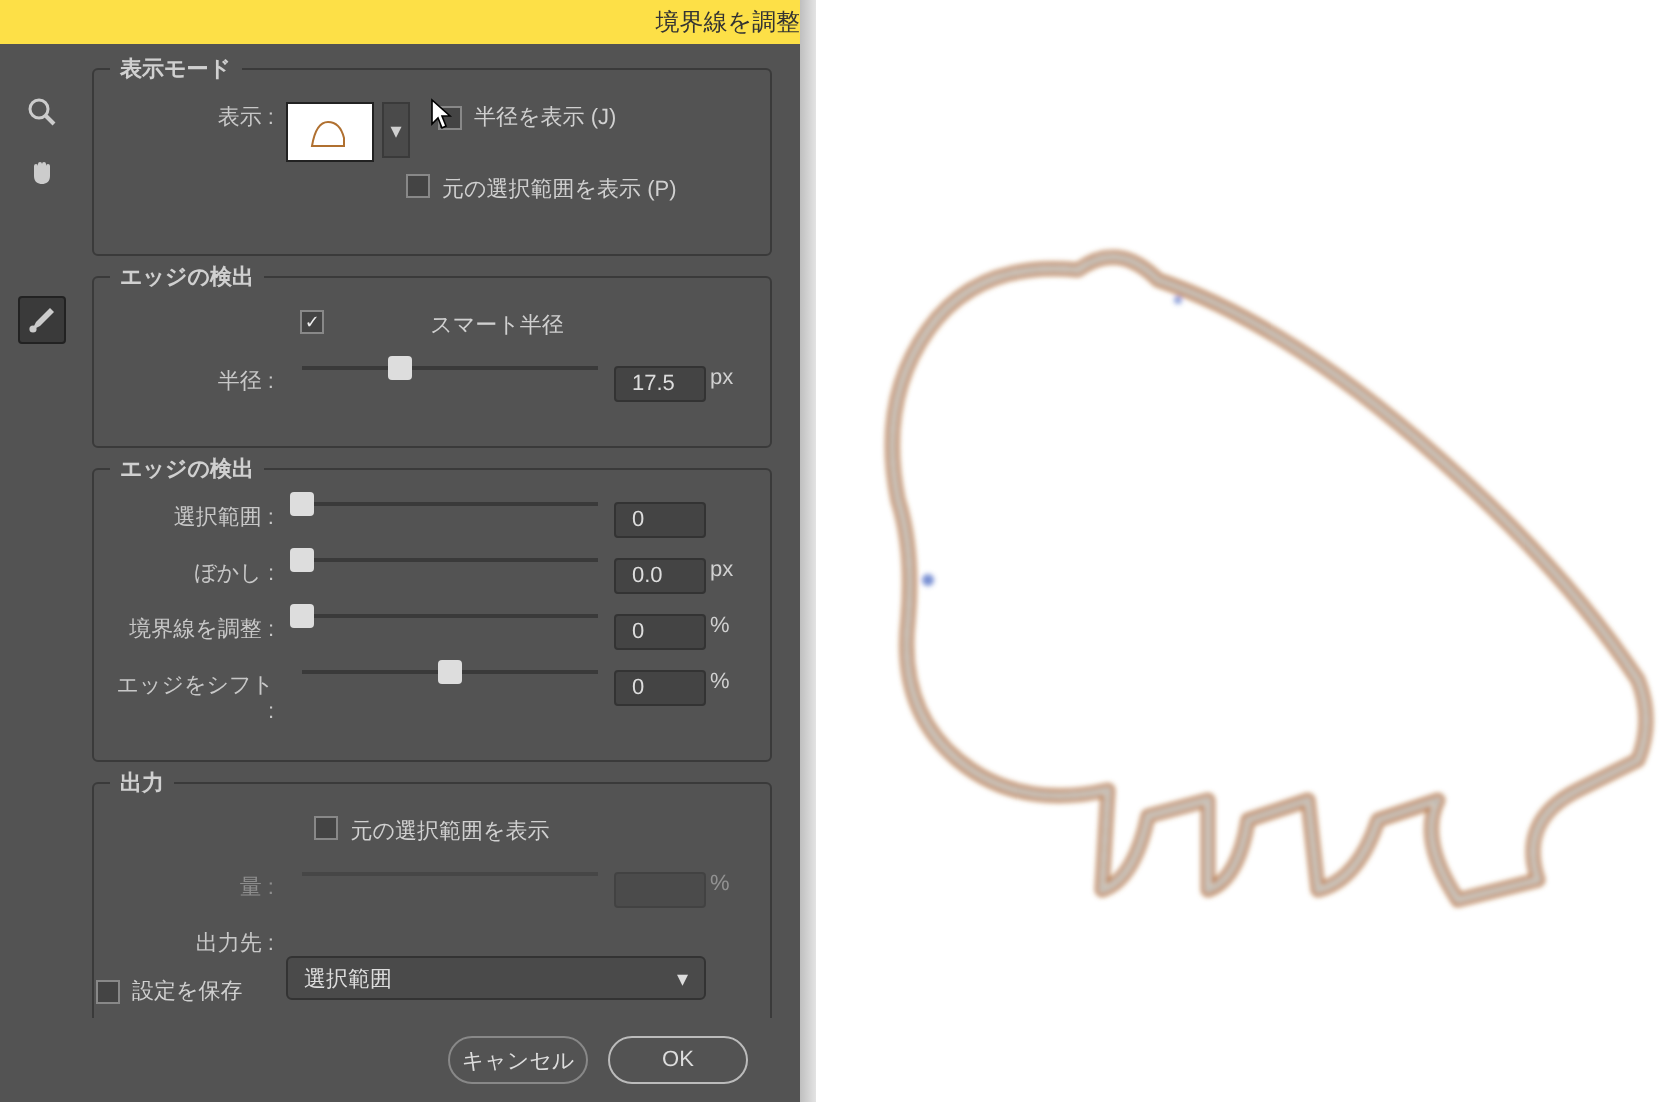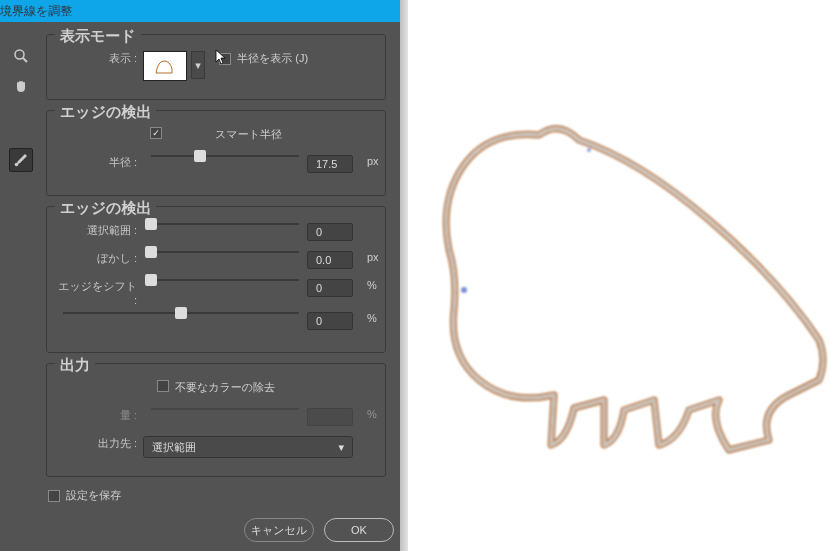--- a/index.html
+++ b/index.html
@@ -1,45 +1,45 @@
 <!DOCTYPE html>
 <html><head>
 <meta charset="utf-8">
 <style>
 * { box-sizing: border-box; margin: 0; padding: 0; font-family: "Hiragino Sans", "Meiryo", sans-serif; }
 body { width: 830px; height: 551px; background: #fff; position: relative; overflow: hidden; }
 
 .dialog { position: absolute; left: 0; top: 0; width: 400px; height: 551px; background: #535353; color: #d0d0d0; font-size: 11px; }
-.title-bar { height: 22px; background: #0ea5e9; color: #333; text-align: left; line-height: 22px; font-size: 12px; }
+.title-bar { height: 22px; background: #fde047; color: #333; text-align: right; line-height: 22px; font-size: 12px; }
 
 .tools { position: absolute; left: 0; top: 22px; width: 42px; padding-top: 18px; }
 .tool-btn { width: 24px; height: 24px; margin: 4px auto 6px; display: flex; align-items: center; justify-content: center; border-radius: 2px; }
 .tool-btn.selected { background: #3a3a3a; border: 1px solid #222; }
 
 .panel-area { position: absolute; left: 42px; top: 26px; right: 10px; bottom: 42px; overflow: hidden; }
 .group { border: 1px solid #3a3a3a; border-radius: 3px; margin: 8px 4px 10px; padding: 10px 8px 12px; position: relative; }
-.group-title { position: absolute; top: -8px; left: 8px; background: #535353; padding: 0 5px; font-weight: bold; font-size: 15px; }
+.group-title { position: absolute; top: -8px; left: 8px; background: #535353; padding: 0 5px; font-weight: bold; font-size: 11px; }
 
 .row { display: flex; align-items: flex-start; margin: 6px 0; min-height: 22px; }
 .lbl { flex: 0 0 88px; text-align: right; padding-right: 6px; color: #c8c8c8; }
 .thumb { width: 44px; height: 30px; background: #fff; border: 1px solid #222; margin-right: 4px; display:flex; align-items:center; justify-content:center;}
 .thumb svg { width: 30px; height: 22px; }
 .dd-caret { width: 14px; height: 28px; border: 1px solid #3a3a3a; background:#4a4a4a; display:flex; align-items:center; justify-content:center; }
 .chk { width: 12px; height: 12px; border: 1px solid #888; background: #444; margin-right: 6px; display: inline-flex; align-items:center; justify-content:center; font-size: 9px; color: #eee; line-height: 1; }
 .chk.checked::after { content: "✓"; }
 .cursor { position: absolute; width: 14px; height: 18px; pointer-events:none; }
 
 .slider { flex: 1; height: 2px; background: #3a3a3a; position: relative; margin: 0 8px; }
 .slider-thumb { position: absolute; top: -5px; width: 12px; height: 12px; background: #ddd; border-radius: 2px; transform: translateX(-50%); }
 .numbox { width: 46px; height: 18px; background: #444; border: 1px solid #333; color: #ddd; padding: 0 8px; font-size: 11px; border-radius: 2px; }
-.unit { width: 24px; padding-left: 14px; }
-
-.select { flex: 1; height: 22px; background: #4a4a4a; border: 1px solid #333; border-radius: 3px; display: flex; align-items: center; justify-content: space-between; padding: 0 8px; color: #ddd; }
-
-.footer { position: absolute; left: 0; right: 0; bottom: 0; height: 42px; display: flex; align-items: center; justify-content: flex-end; padding-right: 6px; gap: 10px; }
+.unit { width: 24px; padding-left: 2px; }
+
+.select { flex: 1; height: 22px; background: #4a4a4a; border: 1px solid #333; border-radius: 3px; display: flex; align-items: center; justify-content: space-between; padding: 0 8px; color: #ddd; margin-top: 14px; }
+
+.footer { position: absolute; left: 0; right: 0; bottom: 0; height: 42px; display: flex; align-items: center; justify-content: flex-end; padding-right: 26px; gap: 10px; }
 .save-row { position: absolute; left: 48px; bottom: 48px; display:flex; align-items:center;text-align:right; }
 .btn { min-width: 70px; height: 24px; border: 1px solid #888; border-radius: 12px; background: transparent; color: #ddd; font-size: 11px; display:flex; align-items:center; justify-content:center; }
 .btn.primary { border-color: #bbb; }
 
 .canvas { position: absolute; left: 408px; top: 0; right: 0; bottom: 0; background: #fff; }
 .canvas svg { width: 100%; height: 100%; }
 .canvas-shadow { position:absolute; left:400px; top:0; width:14px; height:100%; background:linear-gradient(to right, rgba(0,0,0,0.25), transparent);}
 </style>
 </head>
 <body>
@@ -84,20 +84,26 @@
         </div>
         <div style="width:14px"></div>
         <div style="position:relative; display:flex; align-items:center;">
           <span class="chk"></span>
           <span>半径を表示 (J)</span>
           <svg class="cursor" style="left:-4px; top:-2px" viewBox="0 0 14 18">
               <path d="M1 1 L1 13 L4 10 L6 15 L8 14 L6 9 L10 9 Z" fill="#fff" stroke="#000" stroke-width="0.8"></path>
             </svg>
         </div>
       </div>
+      <div class="row">
+        <div class="lbl"></div>
+        <div style="width:60px"></div>
+        <span class="chk"></span>
+        <span>元の選択範囲を表示 (P)</span>
+      </div>
     </div>
 
     <div class="group">
       <div class="group-title">エッジの検出</div>
       <div class="row" style="justify-content:center;gap:47px;">
         <span class="chk checked"></span>
         <span>スマート半径</span>
       </div>
       <div class="row">
         <div class="lbl">半径 :</div>
@@ -121,41 +127,42 @@
       </div>
       <div class="row">
         <div class="lbl">ぼかし :</div>
         <div class="slider">
             <div class="slider-thumb" style="left:0%"></div>
           </div>
         <input class="numbox" value="0.0" style="">
         <div class="unit">px</div>
       </div>
       <div class="row">
-        <div class="lbl">エッジをシフト :</div>
+        <div class="lbl">境界線を調整 :</div>
         <div class="slider">
             <div class="slider-thumb" style="left:0%"></div>
           </div>
         <input class="numbox" value="0" style="">
         <div class="unit">%</div>
       </div>
       <div class="row">
+        <div class="lbl">エッジをシフト :</div>
         <div class="slider">
             <div class="slider-thumb" style="left:50%"></div>
           </div>
         <input class="numbox" value="0" style="">
         <div class="unit">%</div>
       </div>
     </div>
 
     <div class="group">
       <div class="group-title">出力</div>
       <div class="row" style="justify-content:center;">
         <span class="chk"></span>
-        <span>不要なカラーの除去</span>
+        <span>元の選択範囲を表示</span>
       </div>
       <div class="row" style="opacity:0.5">
         <div class="lbl">量 :</div>
         <div class="slider"></div>
         <input class="numbox" disabled="" style="">
         <div class="unit">%</div>
       </div>
       <div class="row">
         <div class="lbl">出力先 :</div>
         <div class="select">

